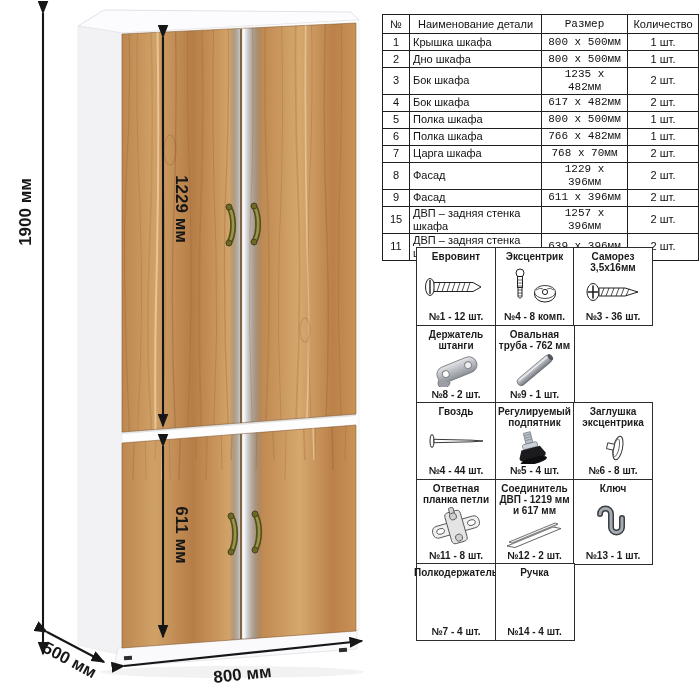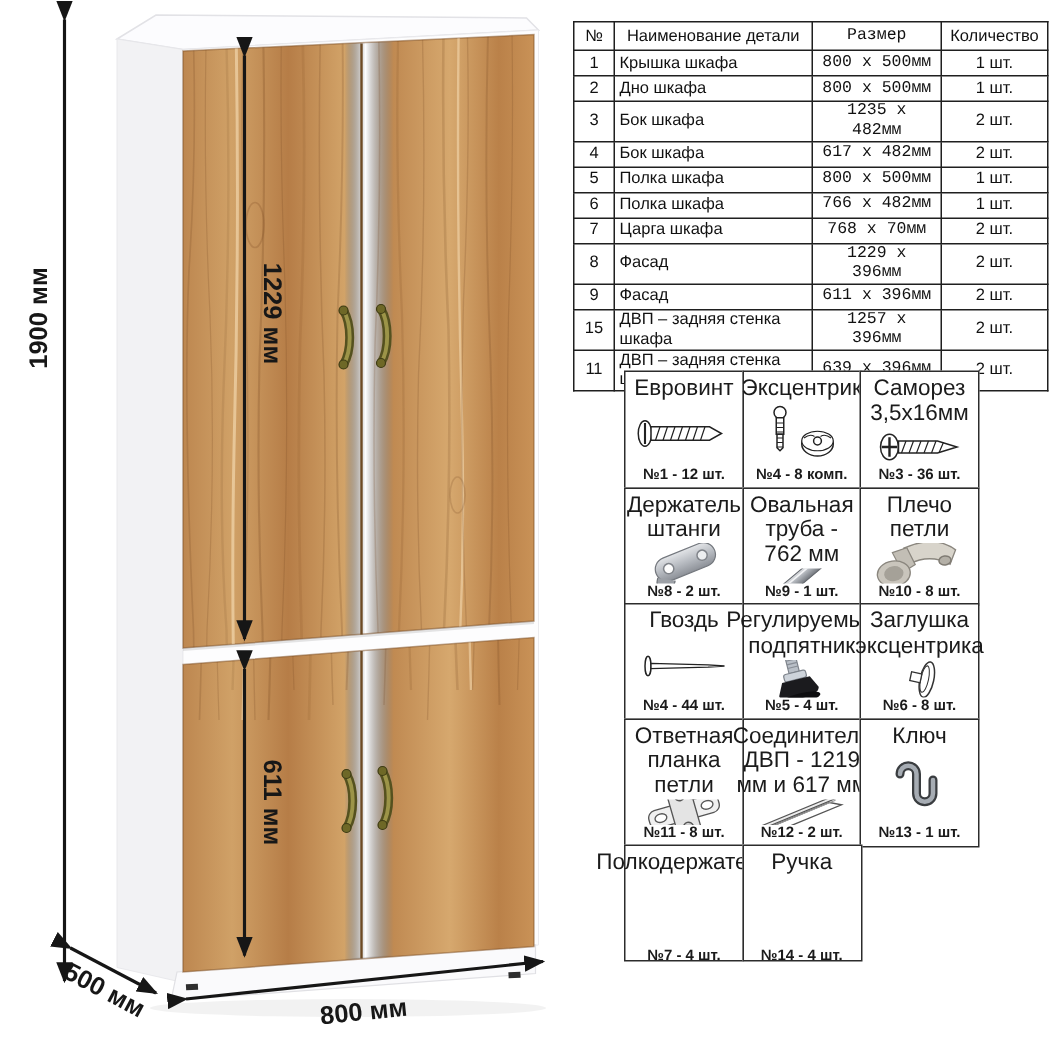--- a/index.html
+++ b/index.html
@@ -23,21 +23,21 @@
   .c-qty{width:64px;text-align:center;}
 
   
   .hw{position:absolute;left:416px;top:247px;}
   .hw-row{display:flex;}
   .hw-row + .hw-row{margin-top:-1.5px;}
   .hw-cell{width:80px;box-sizing:border-box;border:1.5px solid #2c2c2c;background:#fff;
            display:flex;flex-direction:column;align-items:center;}
   .hw-cell + .hw-cell{margin-left:-1.5px;}
   .r1{height:79px;} .r2{height:79px;} .r3{height:78px;} .r4{height:86px;} .r5{height:78px;gap:24px;}
-  .hw-title{font-weight:normal;font-size:15px;line-height:1.12;text-align:center;padding:3px 1px 0 1px;color:#1b1b1b;}
+  .hw-title{font-weight:bold;font-size:10px;line-height:1.12;text-align:center;padding:3px 1px 0 1px;color:#1b1b1b;}
   .hw-icon{flex:1;display:flex;align-items:center;justify-content:center;overflow:hidden;}
   .hw-count{font-weight:bold;font-size:10px;padding-bottom:3px;color:#1b1b1b;white-space:nowrap;}
 </style>
 </head>
 <body>
 
 <div id="sheet">
 
   <svg id="wardrobe-svg" width="410" height="700" viewBox="0 0 410 700">
     <defs>
@@ -298,35 +298,20 @@
               </defs>
             <g transform="rotate(-40 23 18)">
               <rect x="1" y="14" width="43" height="8" rx="4" fill="url(#mg2)" stroke="#63676d" stroke-width="0.7"></rect>
               <ellipse cx="43" cy="18" rx="2" ry="3.6" fill="#52565c"></ellipse>
               <line x1="4" y1="16" x2="41" y2="16" stroke="#f2f3f5" stroke-width="1.1"></line>
             </g>
           </svg>
         </div>
         <div class="hw-count">№9 - 1 шт.</div>
       </div>
-      <div class="hw-cell r2">
-        <div class="hw-title">Плечо петли</div>
-        <div class="hw-icon">
-          <svg width="62" height="38" viewBox="0 0 62 38">
-            <g transform="rotate(-8 31 19)">
-              <path d="M22,8 q22,-6 34,6 l-5,9 q-12,-9 -27,-4 z" fill="#d8d4cb" stroke="#8a867e" stroke-width="0.9"></path>
-              <ellipse cx="48" cy="20" rx="4" ry="3" fill="#b4b0a7" stroke="#807c74"></ellipse>
-              <path d="M14,10 l10,-2 4,12 -9,4 z" fill="#c2beb5" stroke="#8a867e" stroke-width="0.8"></path>
-              <ellipse cx="13" cy="24" rx="11" ry="8.5" fill="#c9c5bc" stroke="#8a867e" stroke-width="0.9"></ellipse>
-              <ellipse cx="13" cy="24" rx="6.5" ry="5" fill="#a5a198"></ellipse>
-            </g>
-          </svg>
-        </div>
-        <div class="hw-count">№10 - 8 шт.</div>
-      </div>
     </div>
 
     <div class="hw-row">
       <div class="hw-cell r3">
         <div class="hw-title">Гвоздь</div>
         <div class="hw-icon">
           <svg width="58" height="16" viewBox="0 0 58 16">
             <ellipse cx="5" cy="8" rx="2" ry="6.5" fill="#fff" stroke="#222"></ellipse>
             <path d="M7,6.3 L45,7.2 L56,8 L45,8.8 L7,9.7 Z" fill="#fff" stroke="#222" stroke-width="0.9"></path>
           </svg>

